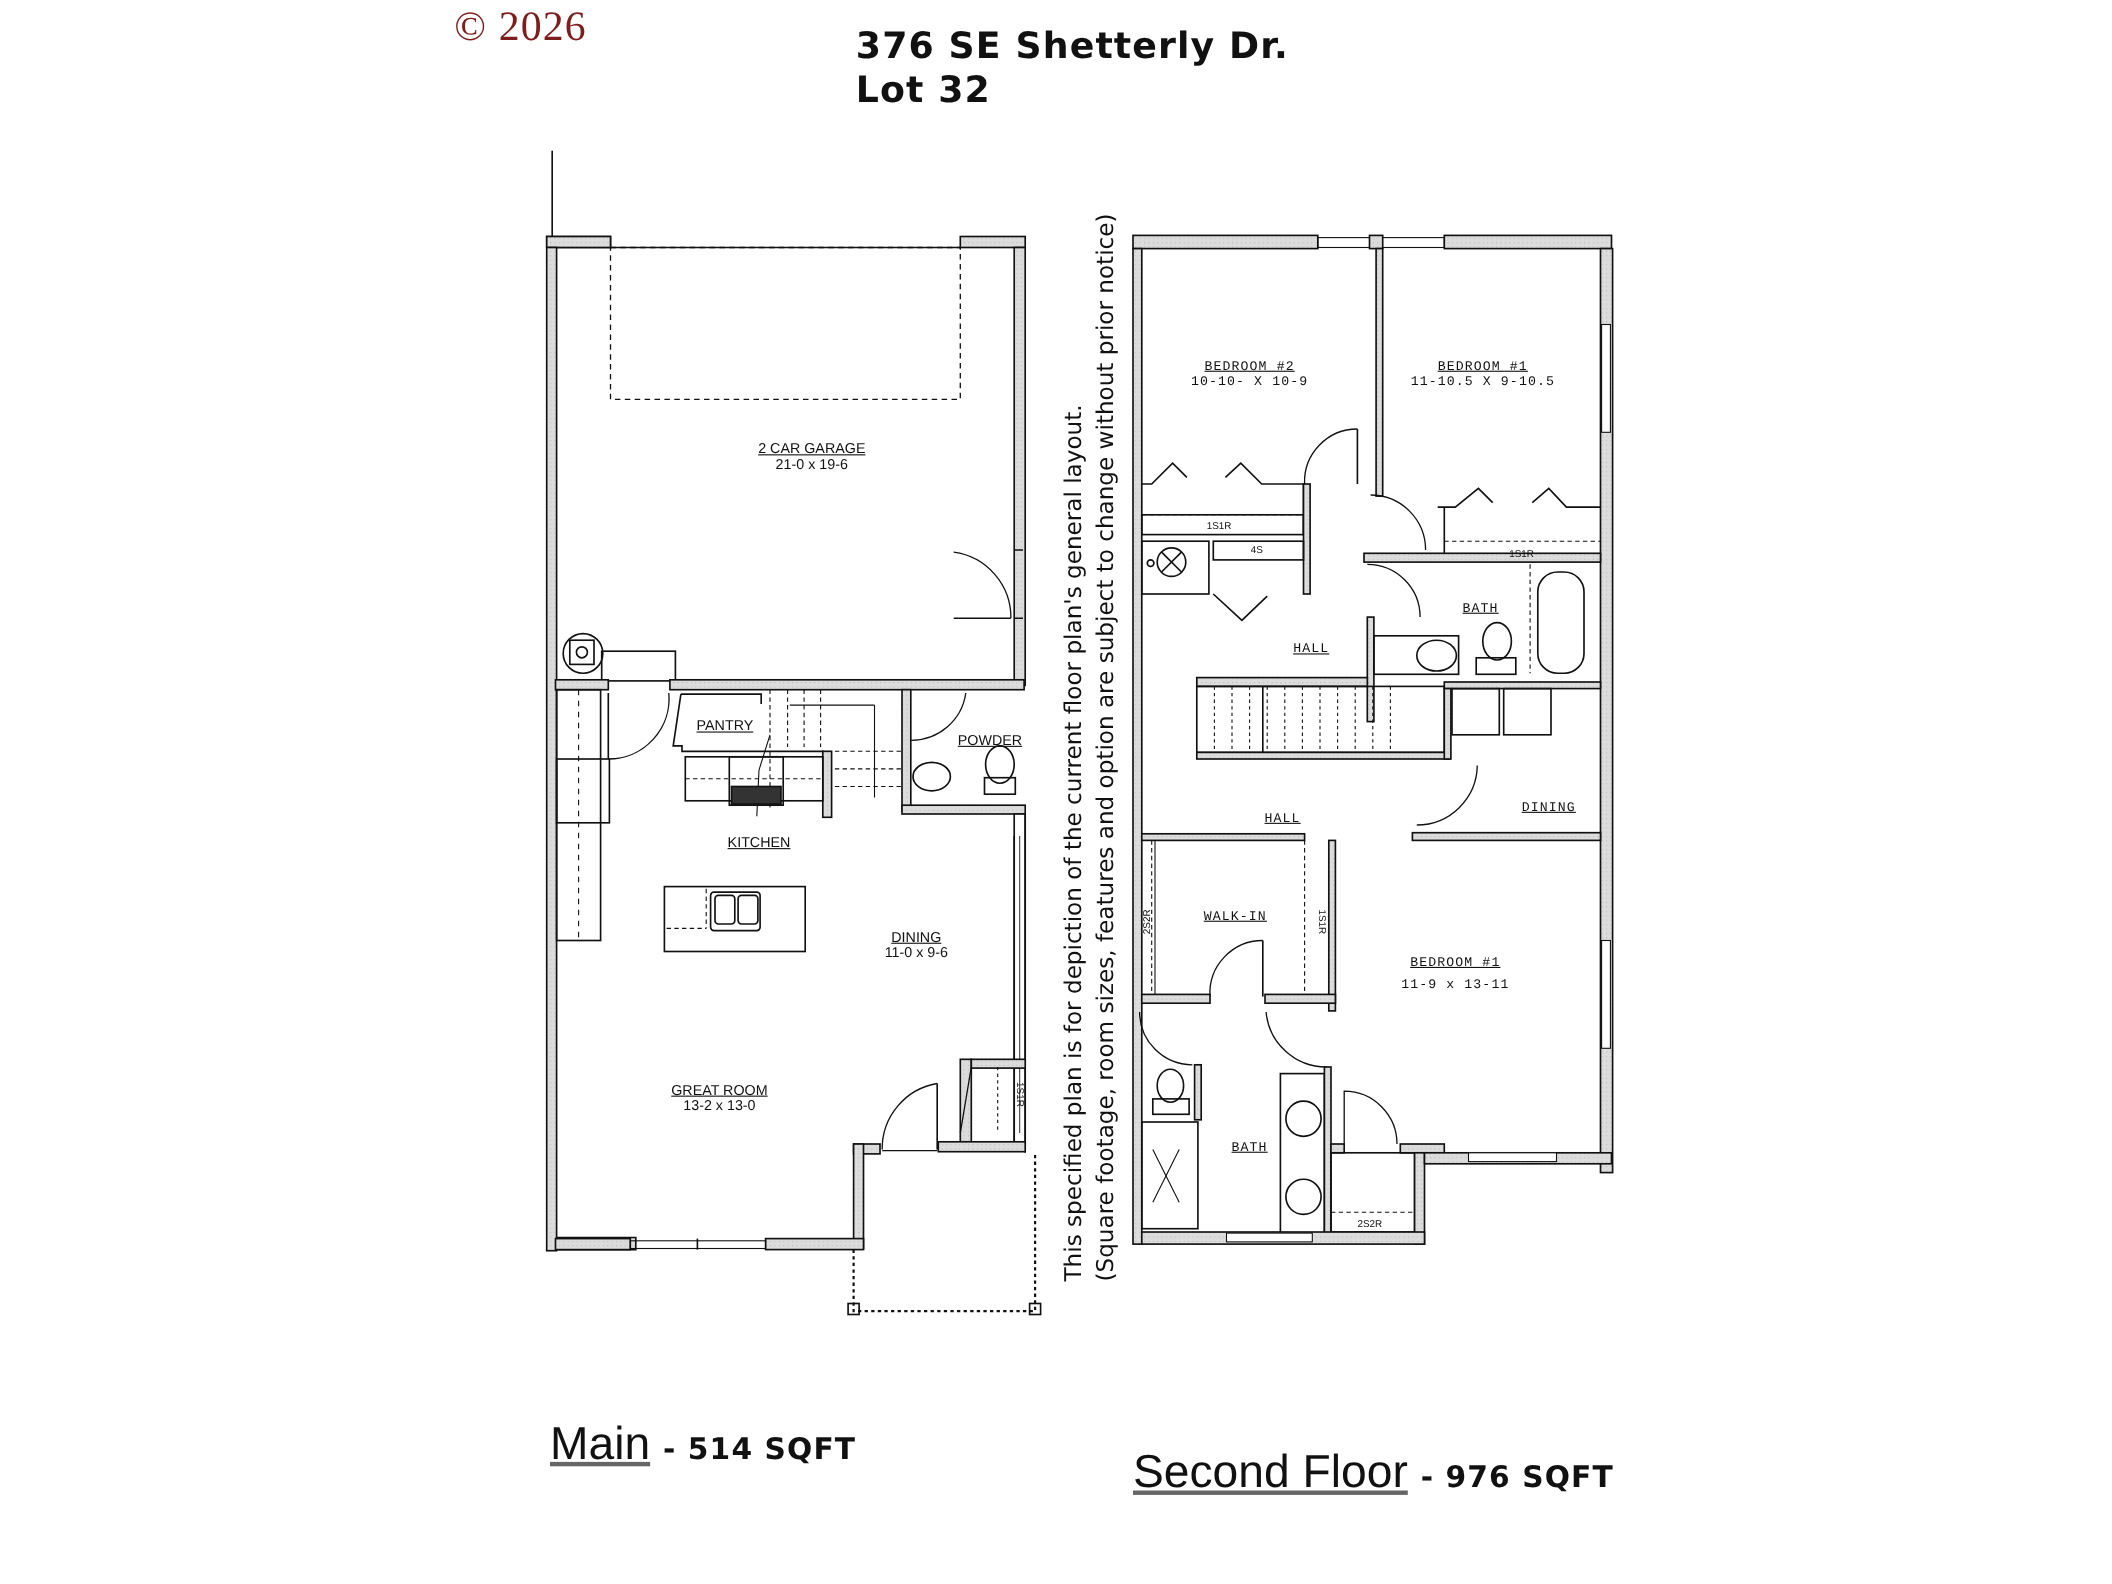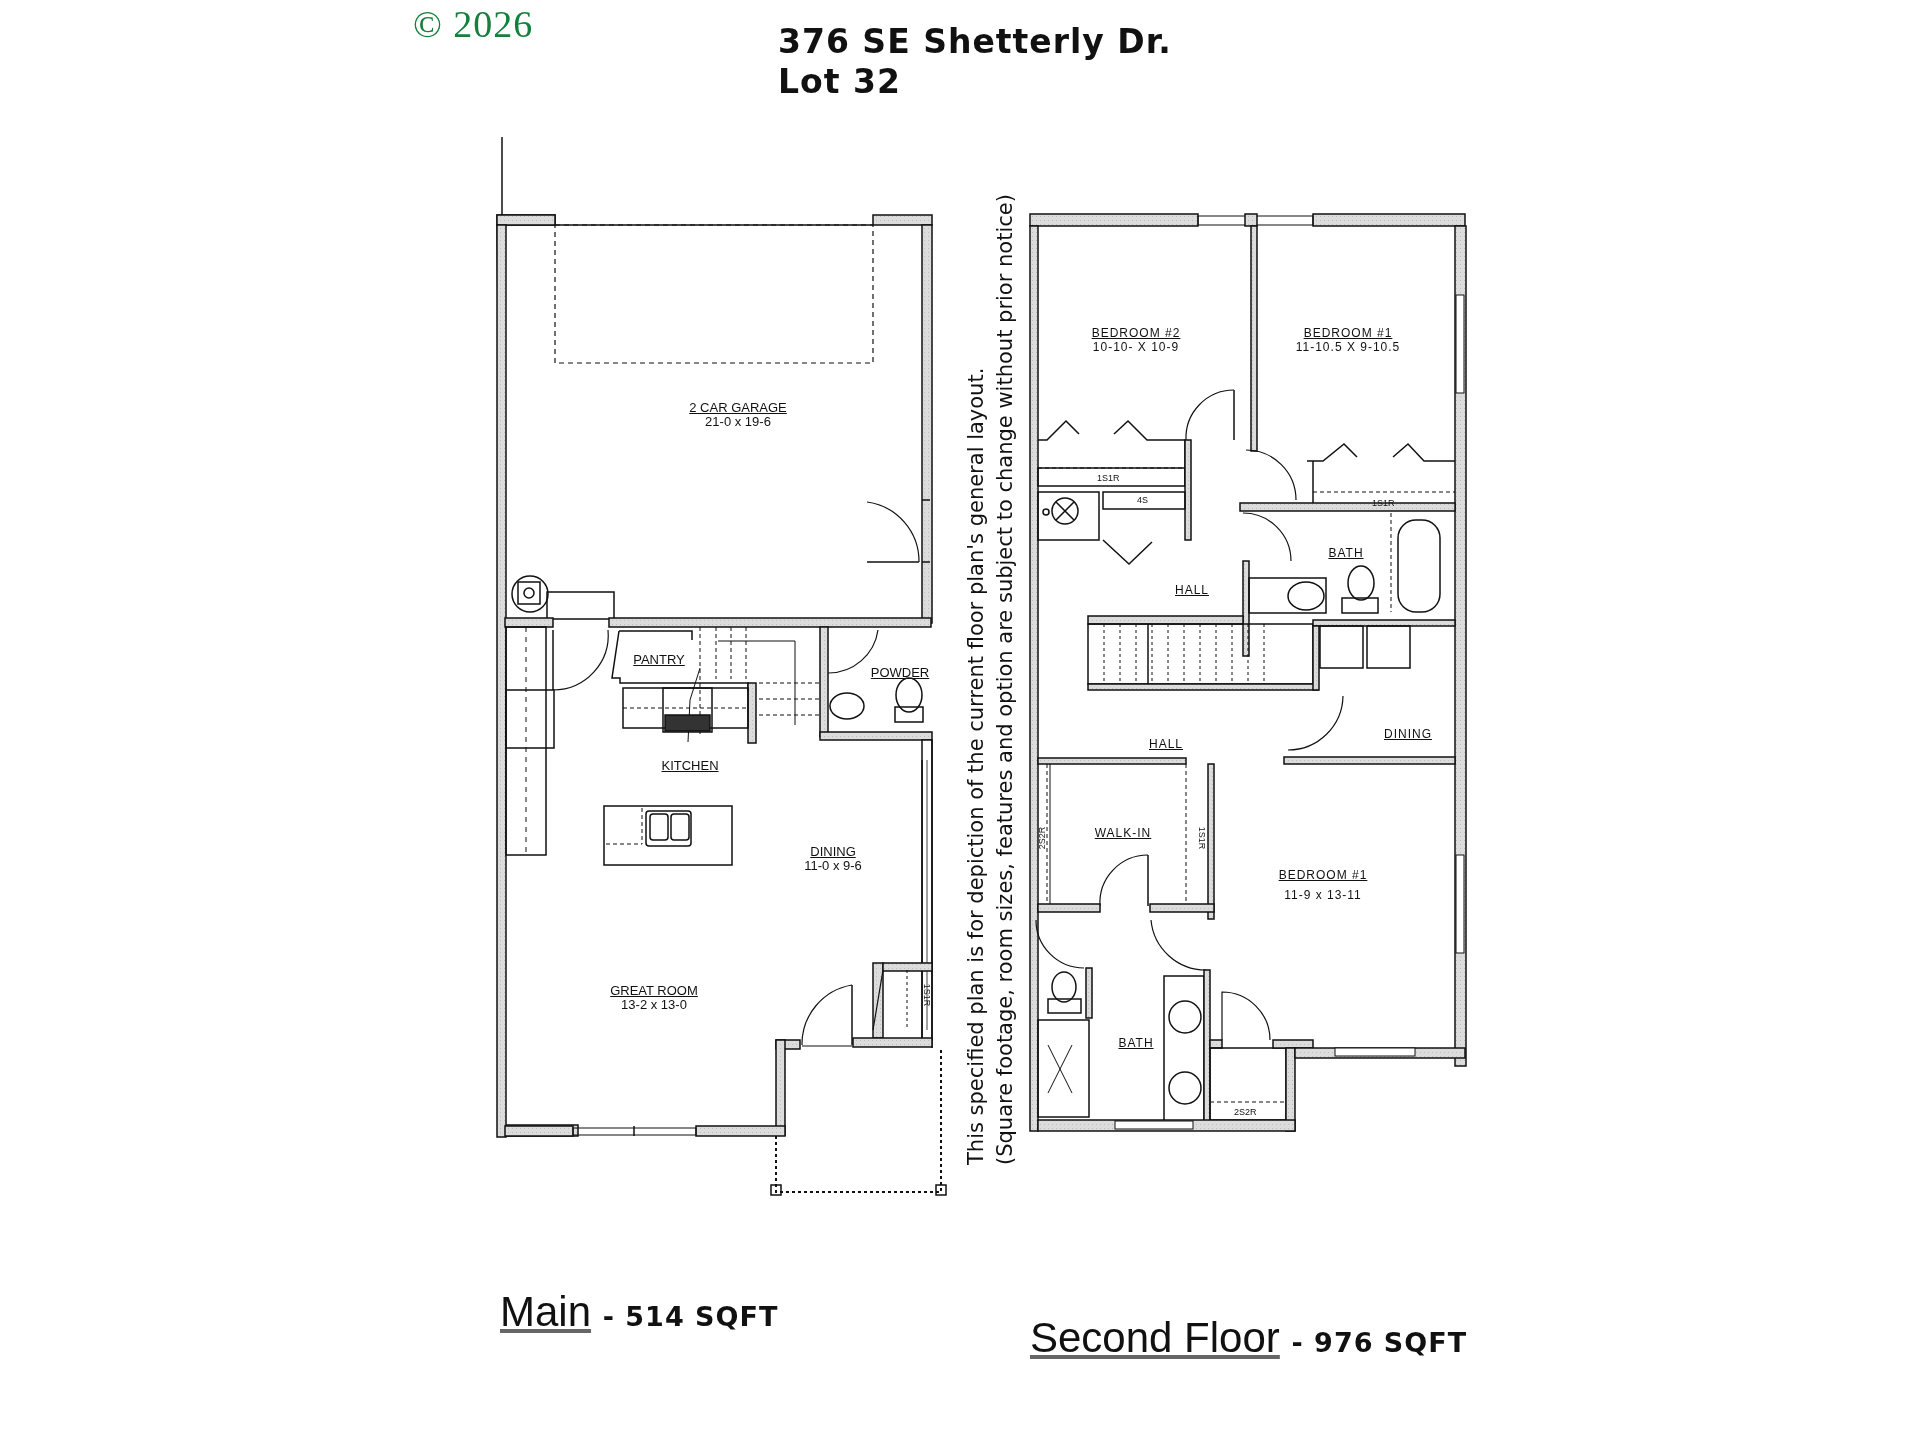--- a/index.html
+++ b/index.html
@@ -1,27 +1,27 @@
 <!DOCTYPE html>
 <html><head>
 <meta charset="utf-8">
 <style>
   html, body { margin: 0; padding: 0; background: #ffffff; }
   body { width: 1920px; height: 1440px; position: relative; overflow: hidden; font-family: "Liberation Sans", sans-serif; color: #111; }
   .abs { position: absolute; }
-  .watermark { left: 413px; top: 2px; font-family: "Liberation Serif", serif; font-size: 38px; color: #15803d; letter-spacing: 1px; }
+  .watermark { left: 413px; top: 2px; font-family: "Liberation Serif", serif; font-size: 38px; color: #7f1d1d; letter-spacing: 1px; }
   .title { left: 778px; top: 22px; font-family: "DejaVu Sans", sans-serif; font-size: 33px; line-height: 40px; color: #111; font-weight: bold; letter-spacing: 1px; }
   .title div { white-space: nowrap; }
   .disclaimer { left: 962px; top: 1165px; transform-origin: 0 0; transform: rotate(-90deg); font-family: "DejaVu Sans", sans-serif; font-size: 21px; line-height: 29px; white-space: nowrap; color: #111; }
   .floor-caption { font-size: 42px; font-family: "Liberation Sans", sans-serif; }
   .floor-caption .name { text-decoration: underline; text-decoration-color: #666; }
   .floor-caption .sqft { font-family: "DejaVu Sans", sans-serif; font-size: 27px; font-weight: bold; letter-spacing: 1px; }
   .room-label { font-size: 13px; text-align: center; line-height: 14px; white-space: nowrap; transform: translateX(-50%); }
   .room-label .rn { text-decoration: underline; }
-  .room-label.sketch { font-family: Liberation Sans, sans-serif; font-size: 12px; letter-spacing: 1px; }
+  .room-label.sketch { font-family: Liberation Mono, monospace; font-size: 12px; letter-spacing: 1px; }
   .tiny { font-size: 9px; font-family: "Liberation Sans", sans-serif; }
   svg { position: absolute; left: 0; top: 0; }
 </style>
 </head>
 <body>
 
 <div class="abs watermark">© 2026</div>
 <div class="abs title">
   <div>376 SE Shetterly Dr.</div>
   <div>Lot 32</div>

